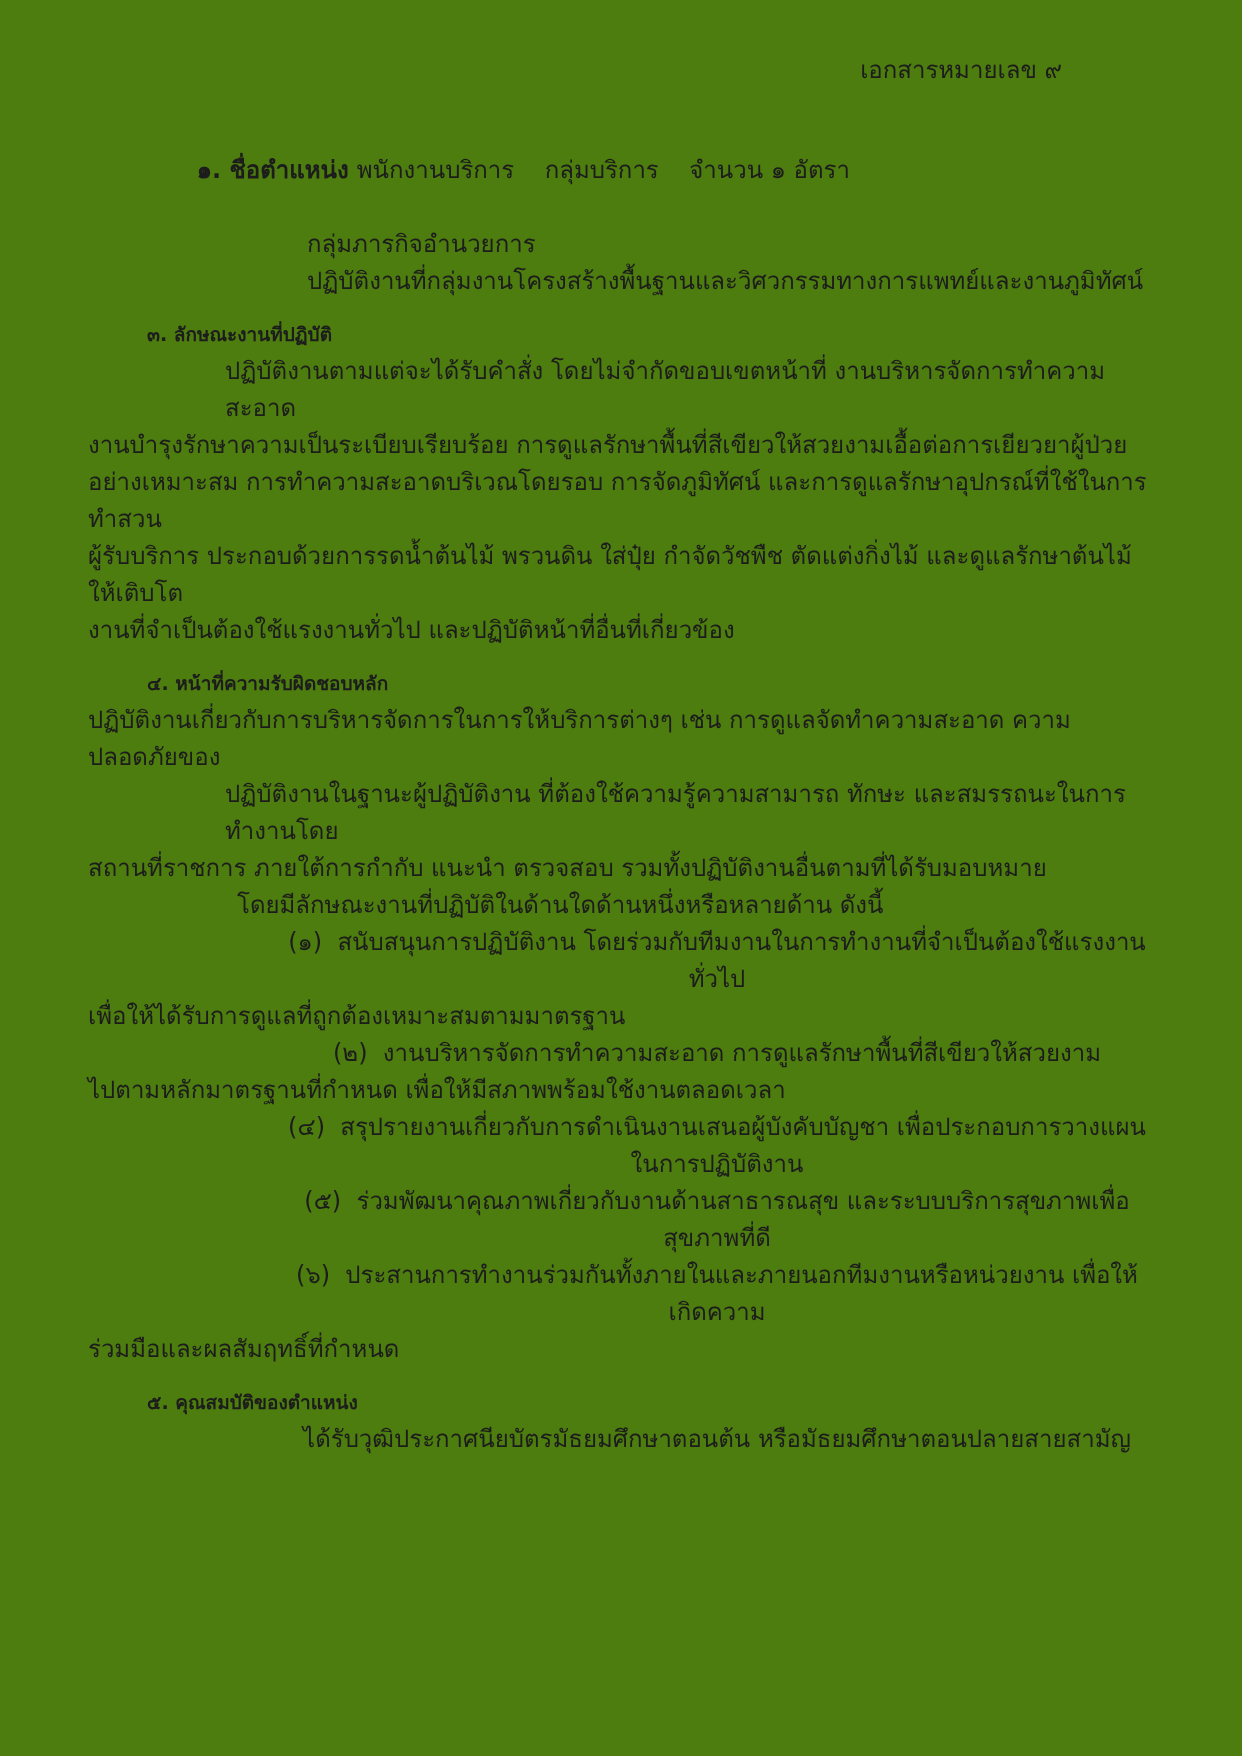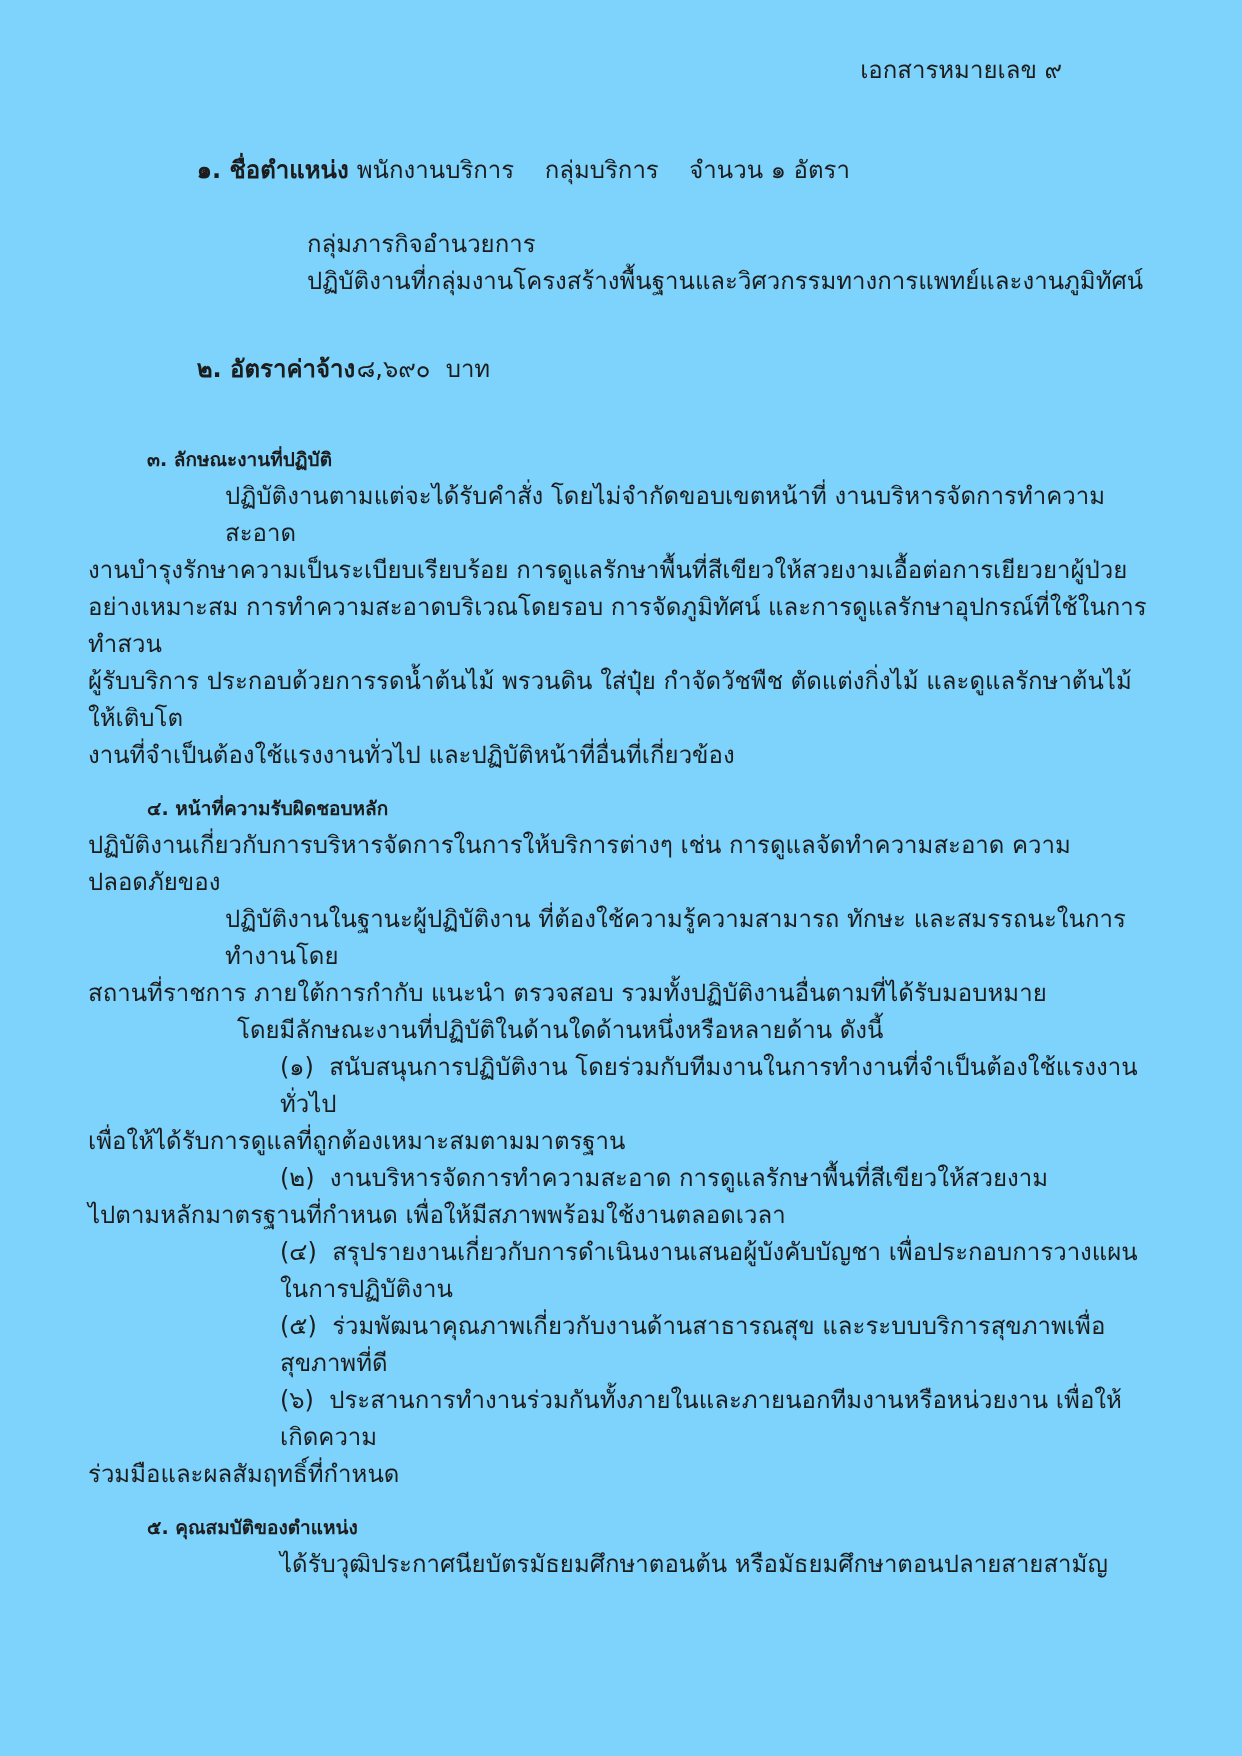--- a/index.html
+++ b/index.html
@@ -1,56 +1,51 @@
 <!DOCTYPE html>
 <html><head>
 <meta charset="utf-8">
 <style>
   html,body{margin:0;padding:0;background:#e8e8e8;}
   .page{
-    width:1242px;height:1756px;background:#7dd3fc;position:relative;
+    width:1242px;height:1756px;background:#4d7c0f;position:relative;
     font-family:"DejaVu Sans","Liberation Sans",sans-serif;
     color:#1c1c1c;font-size:24px;overflow:hidden;box-sizing:border-box;
     padding:52px 88px 0 88px;
   }
   .line{line-height:37px;white-space:pre-wrap;}
   .docnum{text-align:right;padding-right:92px;}
   .title{text-align:center;font-weight:bold;font-size:25px;margin-top:12px;}
   .h{font-weight:bold;margin-left:59px;font-size:19px;}
   .lbl{font-weight:bold;display:inline-block;}
   .w1{width:160px;margin-left:63px;}
   .colind{margin-left:219px;}     
   .pind{margin-left:137px;}       
   .intro{margin-left:149px;}      
-  .item{margin-left:192px;}      
+  .item{margin-left:192px;text-align:center;}      
   .gap-s1{margin-top:26px;}
   .gap-s2{margin-top:14px;}
   .gap-sec{margin-top:16px;}
 </style>
 </head>
 <body>
 
 <div class="page">
 
   <div class="line docnum">เอกสารหมายเลข ๙</div>
 
 
   <div class="gap-s1">
     <div class="line">
       <span class="lbl w1">๑. ชื่อตำแหน่ง</span><span>พนักงานบริการ    กลุ่มบริการ    จำนวน ๑ อัตรา</span>
     </div>
     <div class="line colind">กลุ่มภารกิจอำนวยการ</div>
     <div class="line colind">ปฏิบัติงานที่กลุ่มงานโครงสร้างพื้นฐานและวิศวกรรมทางการแพทย์และงานภูมิทัศน์</div>
   </div>
 
-  <div class="gap-s2">
-    <div class="line">
-      <span class="lbl w1">๒. อัตราค่าจ้าง</span><span>๘,๖๙๐  บาท</span>
-    </div>
-  </div>
 
   <div class="gap-sec">
     <div class="line h">๓. ลักษณะงานที่ปฏิบัติ</div>
     <div class="line pind">ปฏิบัติงานตามแต่จะได้รับคำสั่ง โดยไม่จำกัดขอบเขตหน้าที่ งานบริหารจัดการทำความสะอาด</div>
     <div class="line">งานบำรุงรักษาความเป็นระเบียบเรียบร้อย การดูแลรักษาพื้นที่สีเขียวให้สวยงามเอื้อต่อการเยียวยาผู้ป่วย</div>
     <div class="line">อย่างเหมาะสม การทำความสะอาดบริเวณโดยรอบ การจัดภูมิทัศน์ และการดูแลรักษาอุปกรณ์ที่ใช้ในการทำสวน</div>
     <div class="line">ผู้รับบริการ ประกอบด้วยการรดน้ำต้นไม้ พรวนดิน ใส่ปุ๋ย กำจัดวัชพืช ตัดแต่งกิ่งไม้ และดูแลรักษาต้นไม้ให้เติบโต</div>
     <div class="line">งานที่จำเป็นต้องใช้แรงงานทั่วไป และปฏิบัติหน้าที่อื่นที่เกี่ยวข้อง</div>
   </div>
 

